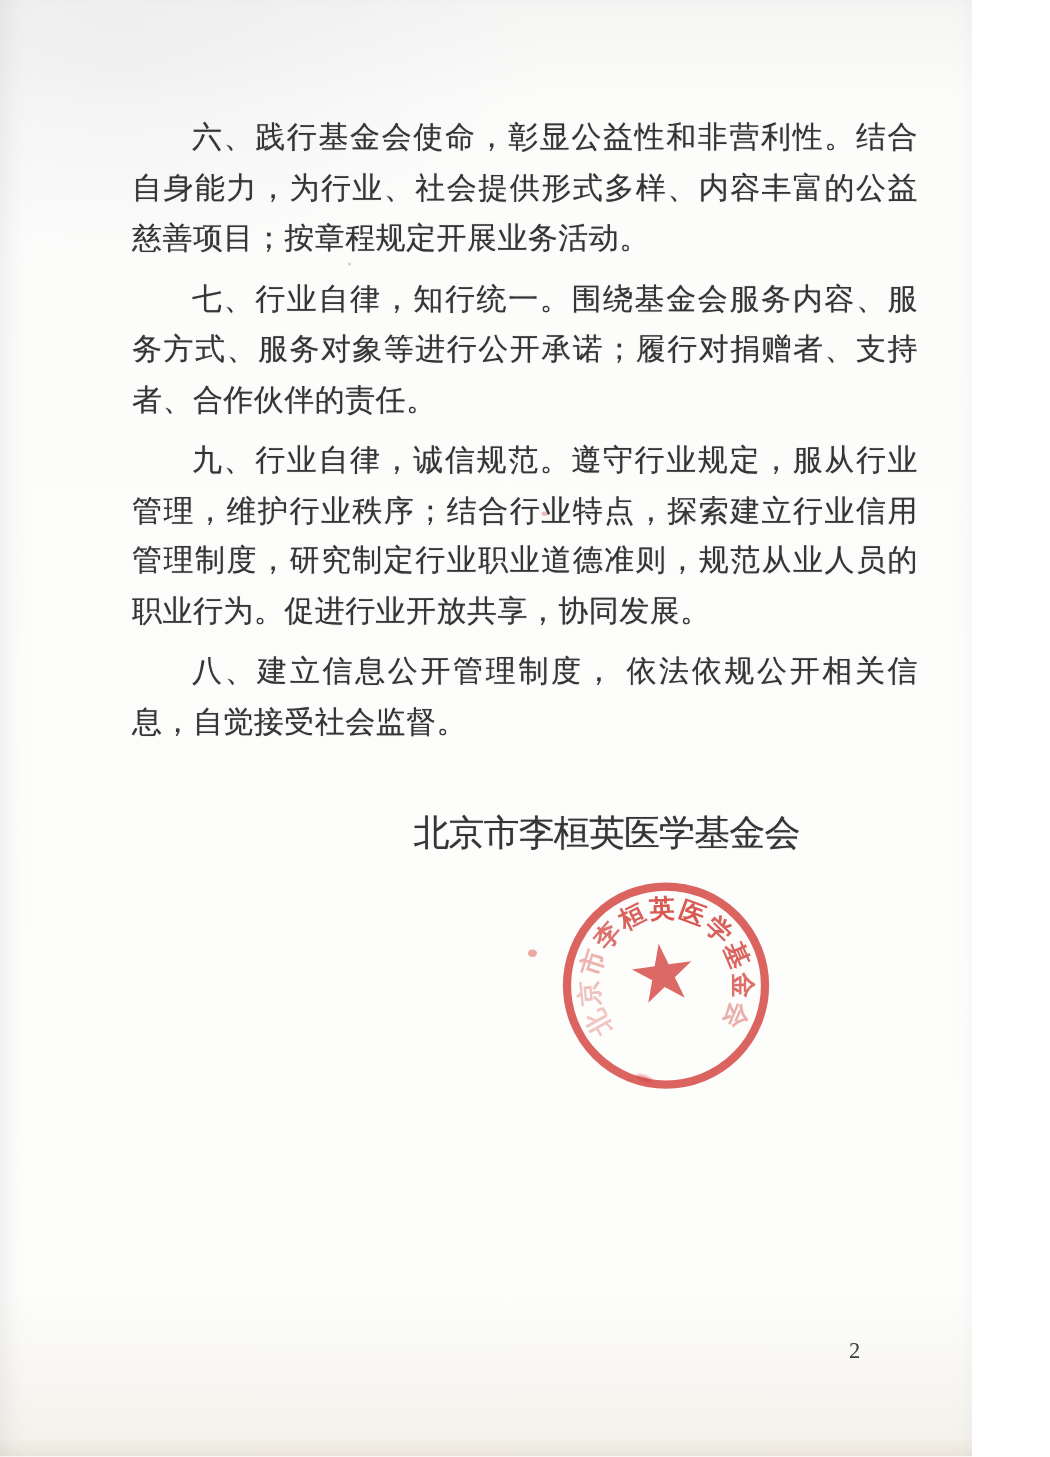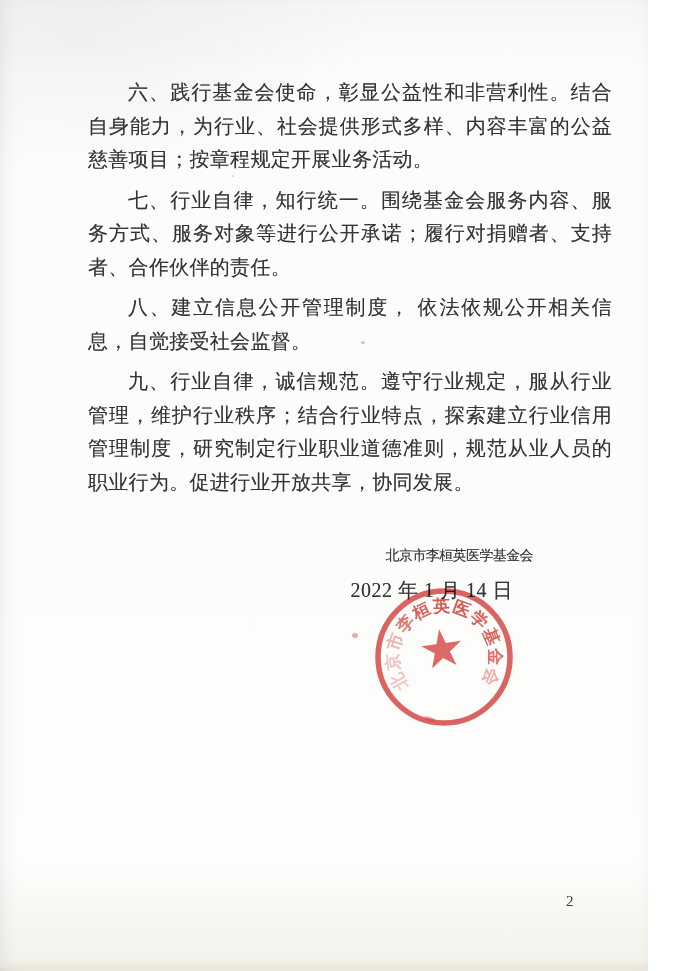--- a/index.html
+++ b/index.html
@@ -13,21 +13,21 @@
     box-shadow:inset 14px 0 20px -16px rgba(150,150,155,0.28),
                inset -10px 0 16px -14px rgba(170,170,172,0.18);
     text-decoration:underline;
   }
   .content{position:absolute;left:88px;top:76px;width:524px;}
   .para{
     margin:0 0 7px 0;font-size:20px;line-height:33.5px;
     text-align:justify;text-indent:2em;letter-spacing:0.3px;
     text-shadow:0 0 0.6px rgba(62,62,66,0.55);
   }
-  .signature{margin-top:40px;font-size:14px;line-height:34px;text-align:right;
+  .signature{margin-top:40px;font-size:24px;line-height:34px;text-align:right;
     padding-right:79px;letter-spacing:-0.6px;text-shadow:0 0 0.6px rgba(62,62,66,0.55);}
   .date{font-size:20px;line-height:34px;text-align:right;padding-right:99px;
     letter-spacing:0.5px;text-shadow:0 0 0.6px rgba(62,62,66,0.55);}
   .page-num{position:absolute;left:566px;top:893px;font-size:15px;color:#3c3c40;}
   .seal{position:absolute;left:373px;top:586px;width:142px;height:142px;
     mix-blend-mode:multiply;opacity:0.93;}
   .seal svg{display:block;}
   .smudge{position:absolute;border-radius:50%;pointer-events:none;}
   .smudge-a{left:352px;top:633px;width:6px;height:5px;background:rgba(214,66,60,0.45);filter:blur(0.5px);}
   .smudge-b{left:424px;top:717px;width:11px;height:4px;background:rgba(214,66,60,0.5);
@@ -37,24 +37,23 @@
 </style>
 </head>
 <body>
 
 <div class="page">
 
   <div class="content">
 
   <p class="para">六、践行基金会使命，彰显公益性和非营利性。结合自身能力，为行业、社会提供形式多样、内容丰富的公益慈善项目；按章程规定开展业务活动。</p>
       <p class="para">七、行业自律，知行统一。围绕基金会服务内容、服务方式、服务对象等进行公开承诺；履行对捐赠者、支持者、合作伙伴的责任。</p>
+      <p class="para">九、行业自律，诚信规范。遵守行业规定，服从行业管理，维护行业秩序；结合行业特点，探索建立行业信用管理制度，研究制定行业职业道德准则，规范从业人员的职业行为。促进行业开放共享，协同发展。</p>
       <p class="para">八、建立信息公开管理制度， 依法依规公开相关信息，自觉接受社会监督。</p>
-      <p class="para">九、行业自律，诚信规范。遵守行业规定，服从行业管理，维护行业秩序；结合行业特点，探索建立行业信用管理制度，研究制定行业职业道德准则，规范从业人员的职业行为。促进行业开放共享，协同发展。</p>
       <div class="signature">北京市李桓英医学基金会</div>
-      <div class="date">2022 年 1 月 14 日</div>
     </div>
 
   <div class="seal">
     <svg width="142" height="142" viewBox="0 0 142 142">
       <circle id="seal-ring" cx="71" cy="71" r="66" fill="none" stroke-width="5.5" stroke-opacity="0.88" stroke="#d5423c"></circle>
       <polygon id="seal-star" points="69,43 73.7,57.5 89.0,57.5 76.6,66.5 81.3,81.0 69,72 56.7,81.0 61.4,66.5 49.0,57.5 64.3,57.5" transform="rotate(-8 69 64)" fill-opacity="0.85" fill="#d5423c"></polygon>
       <g id="seal-arc" font-family="Liberation Serif, DejaVu Serif, serif" font-size="17" font-weight="bold">
           <text x="26.39439493589081" y="95.72529063256319" text-anchor="middle" dominant-baseline="central" transform="rotate(-119 26.39439493589081 95.72529063256319)" fill="#d5423c" fill-opacity="0.32">北</text>
           <text x="20.261083849731804" y="76.15387115633025" text-anchor="middle" dominant-baseline="central" transform="rotate(-95.8 20.261083849731804 76.15387115633025)" fill="#d5423c" fill-opacity="0.34">京</text>
           <text x="22.33374324566988" y="55.748919594939565" text-anchor="middle" dominant-baseline="central" transform="rotate(-72.6 22.33374324566988 55.748919594939565)" fill="#d5423c" fill-opacity="0.42">市</text>

